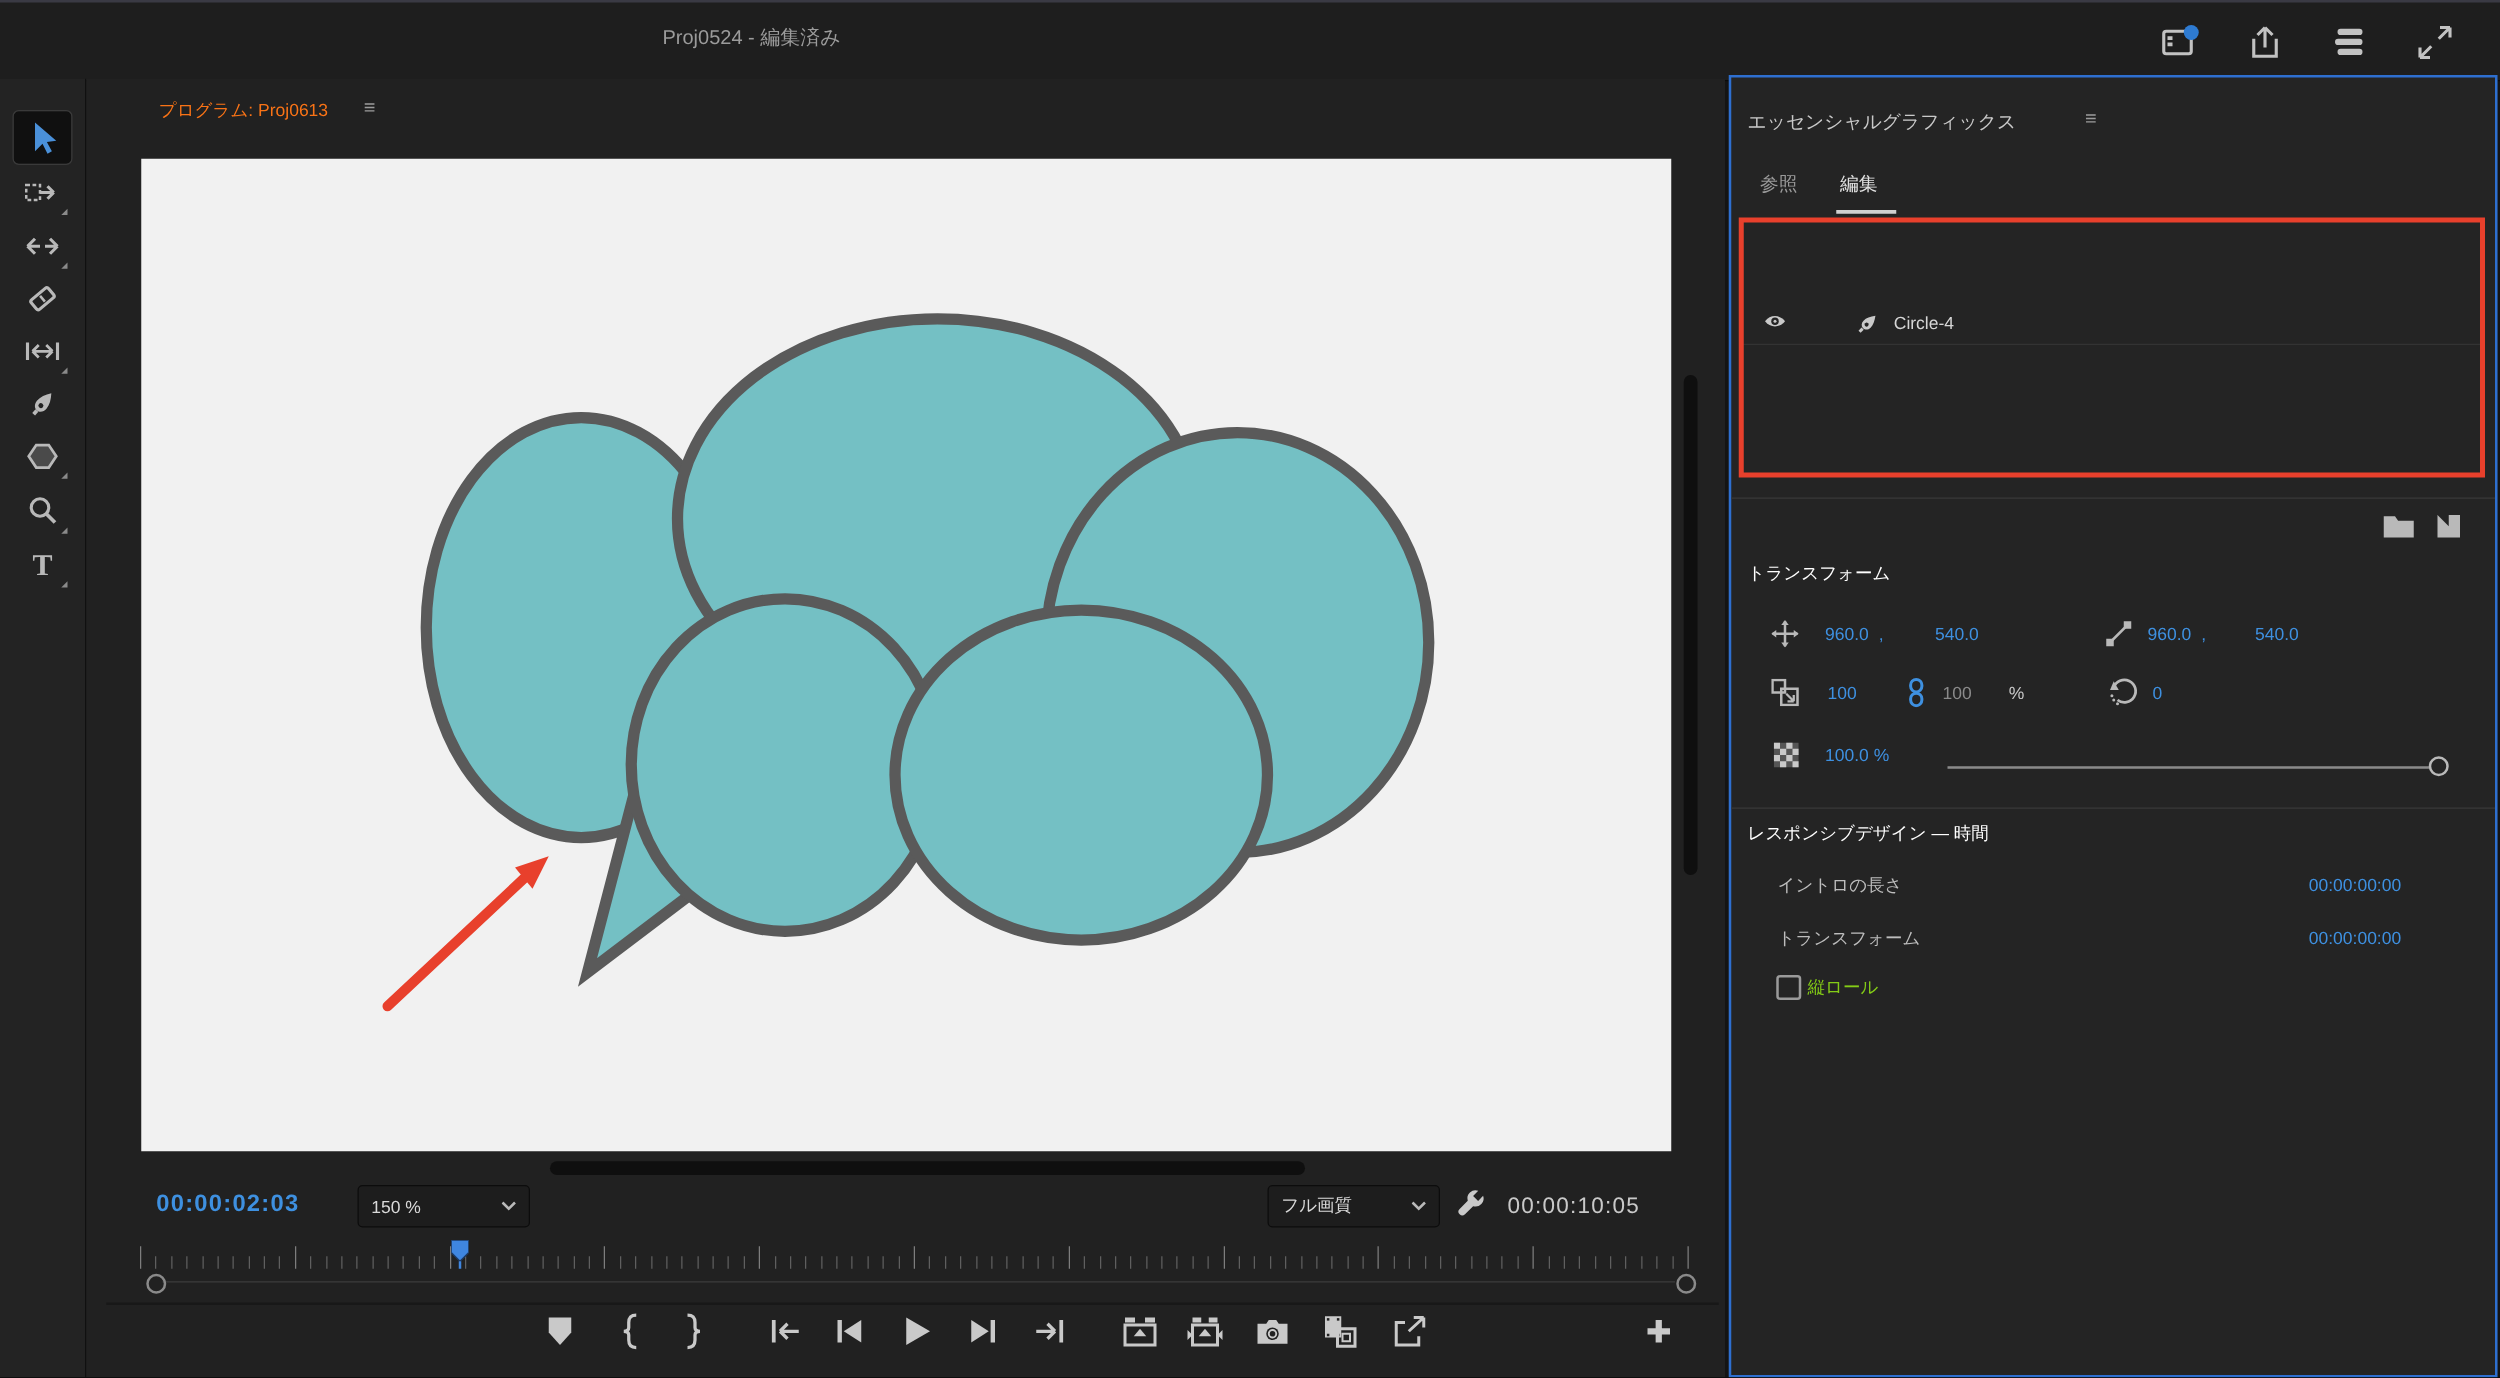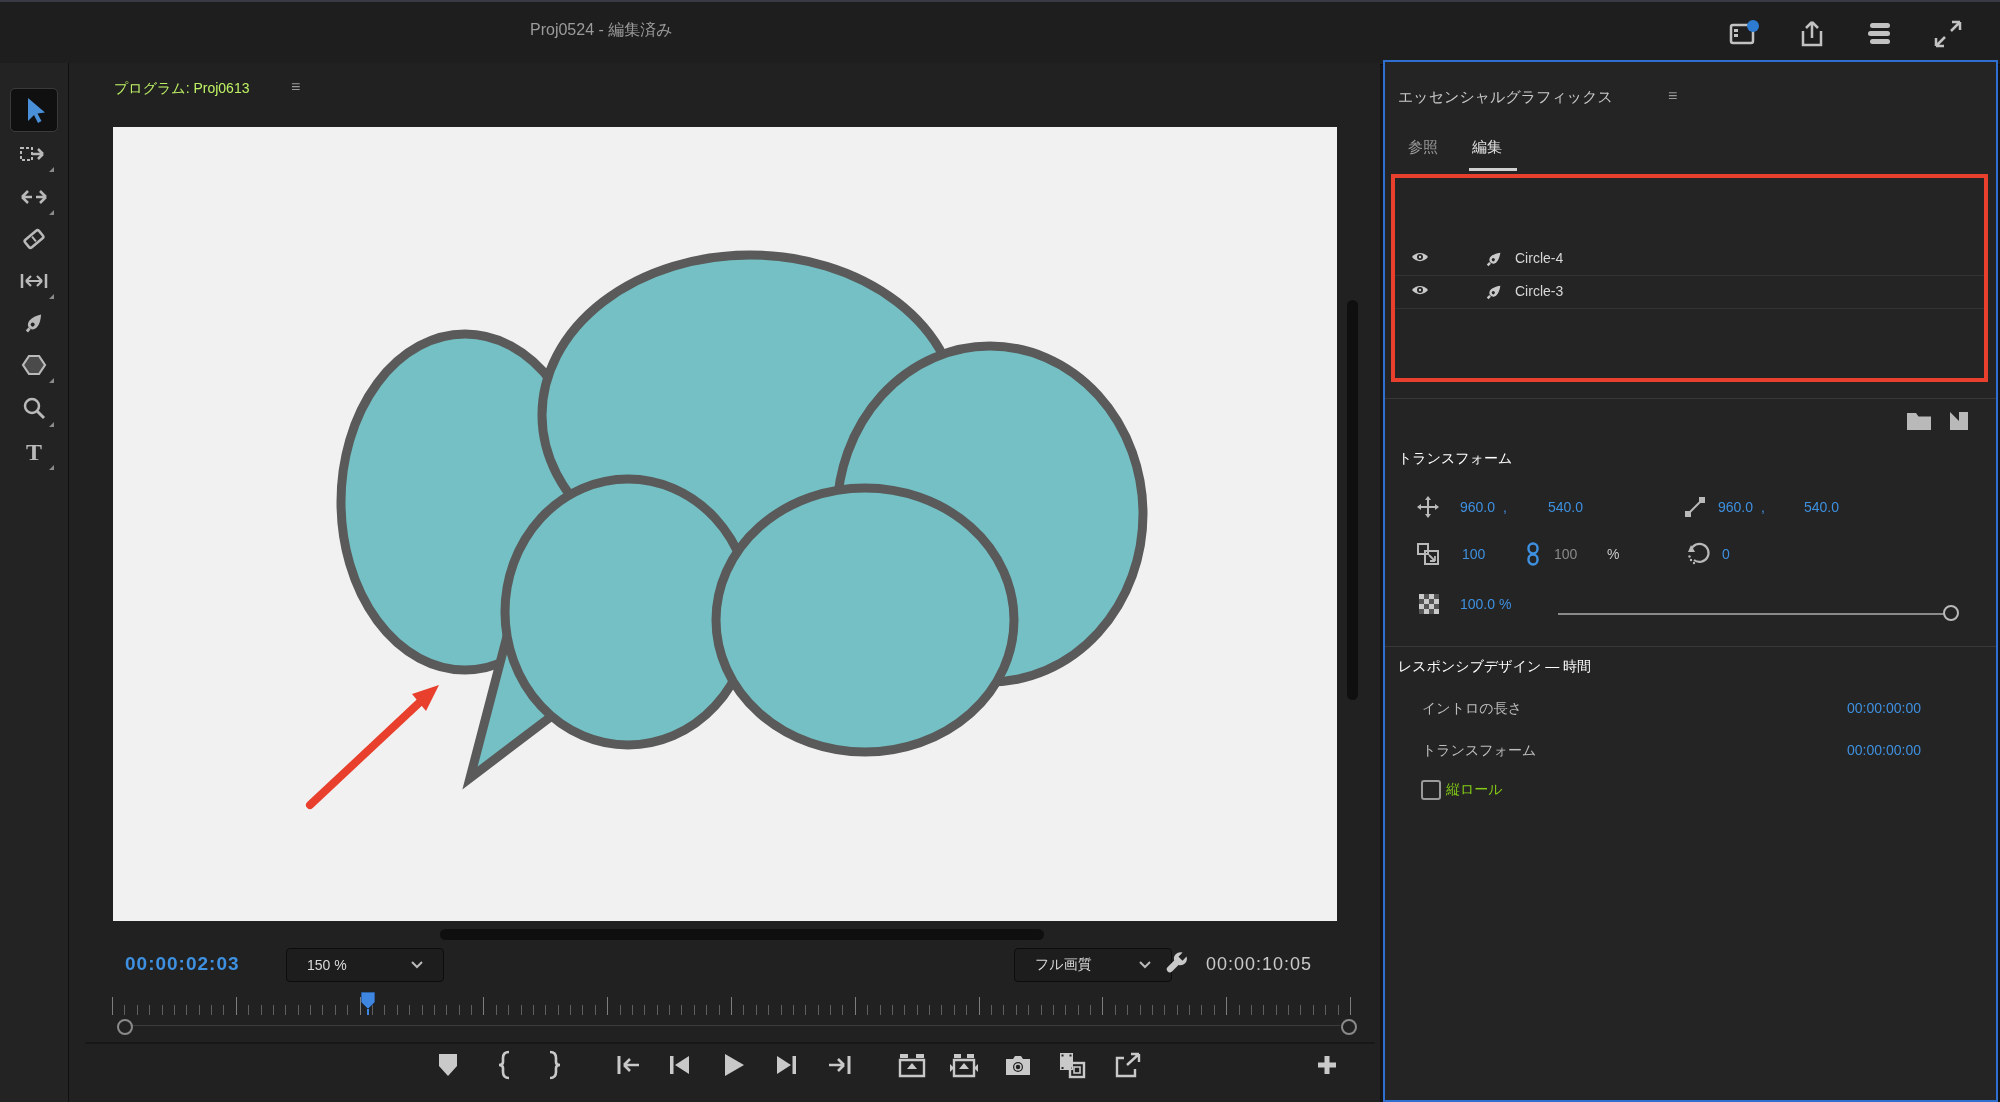--- a/index.html
+++ b/index.html
@@ -14,27 +14,27 @@
   
   #tools{position:absolute;left:0;top:63px;width:68px;height:1039px;background:#232323;
          border-right:1px solid #101010;}
   .tool{position:absolute;left:11px;width:46px;height:42px;display:flex;align-items:center;
         justify-content:center;color:#b9b9b9;border-radius:4px;}
   .tool.active{background:#101010;outline:1px solid #3a3a3a;}
   .flyout{position:absolute;right:3px;bottom:3px;width:0;height:0;
           border-left:5px solid transparent;border-bottom:5px solid #8a8a8a;}
   
   #program{position:absolute;left:69px;top:63px;width:1311px;height:1039px;background:#212121;}
-  #program-header{position:absolute;left:45px;top:17px;font-size:14px;color:#bef264;}
+  #program-header{position:absolute;left:58px;top:17px;font-size:14px;color:#f97316;}
   #program-menu{position:absolute;left:222px;top:15px;font-size:16px;color:#9a9a9a;cursor:pointer;}
   #canvas{position:absolute;left:44px;top:64px;width:1224px;height:794px;background:#f1f1f1;}
   .scroll-thumb{position:absolute;background:#0f0f0f;border-radius:6px;}
   .dropdown{position:absolute;height:32px;background:#1d1d1d;border:1px solid #0c0c0c;
             border-radius:4px;display:flex;align-items:center;justify-content:space-between;
-            padding:0 20px;font-size:14px;color:#d9d9d9;cursor:pointer;}
+            padding:0 10px;font-size:14px;color:#d9d9d9;cursor:pointer;}
   .timecode{font-size:19px;font-weight:bold;letter-spacing:1px;}
   #ruler{position:absolute;left:43px;top:932px;width:1240px;height:22px;cursor:pointer;}
   .tick{position:absolute;width:1px;background:#5f5f5f;}
   .tick.major{background:#7d7d7d;}
   .zoom-handle{position:absolute;width:12px;height:12px;border:2px solid #8a8a8a;
                border-radius:50%;background:transparent;cursor:ew-resize;}
   #transport-divider{position:absolute;left:16px;top:979px;width:1290px;height:2px;background:#181818;}
   .t-btn{position:absolute;top:984px;width:36px;height:36px;display:flex;align-items:center;
          justify-content:center;color:#c9c9c9;cursor:pointer;}
   
@@ -433,35 +433,20 @@
             </svg></span>
         <span class="nib"><svg width="22" height="22" viewBox="0 0 22 22">
               <g transform="rotate(45 11 11)">
                 <path d="M11 2 c2.5 3.5 4 6.5 4 9.5 c0 2.6 -1.7 4.5 -4 4.5 c-2.3 0 -4 -1.9 -4 -4.5 c0 -3 1.5 -6 4 -9.5 Z" fill="currentColor"></path>
                 <circle cx="11" cy="12" r="1.6" fill="#242424"></circle>
                 <rect x="9.8" y="16.5" width="2.4" height="3.5" fill="currentColor"></rect>
               </g>
             </svg></span>
         <span class="lname">Circle-4</span>
       </div>
-      <div class="layer-row" style="top:99px;">
-        <span class="eye"><svg width="18" height="14" viewBox="0 0 18 14">
-              <path d="M1 7 C5 1.5 13 1.5 17 7 C13 12.5 5 12.5 1 7 Z" fill="currentColor"></path>
-              <circle cx="9" cy="7" r="3" fill="#242424"></circle>
-              <circle cx="9" cy="7" r="1.2" fill="currentColor"></circle>
-            </svg></span>
-        <span class="nib"><svg width="22" height="22" viewBox="0 0 22 22">
-              <g transform="rotate(45 11 11)">
-                <path d="M11 2 c2.5 3.5 4 6.5 4 9.5 c0 2.6 -1.7 4.5 -4 4.5 c-2.3 0 -4 -1.9 -4 -4.5 c0 -3 1.5 -6 4 -9.5 Z" fill="currentColor"></path>
-                <circle cx="11" cy="12" r="1.6" fill="#242424"></circle>
-                <rect x="9.8" y="16.5" width="2.4" height="3.5" fill="currentColor"></rect>
-              </g>
-            </svg></span>
-        <span class="lname">Circle-3</span>
-      </div>
     </div>
 
     <div class="divider" style="top:336px;"></div>
     <div class="abs" style="left:521px;top:348px;">
       <svg width="26" height="22" viewBox="0 0 26 22">
         <path d="M1 3 h9 l2.5 3.5 H25 V20 H1 Z" fill="#b9b9b9"></path>
       </svg>
     </div>
     <div class="abs" style="left:562px;top:347px;">
       <svg width="24" height="24" viewBox="0 0 24 24">

